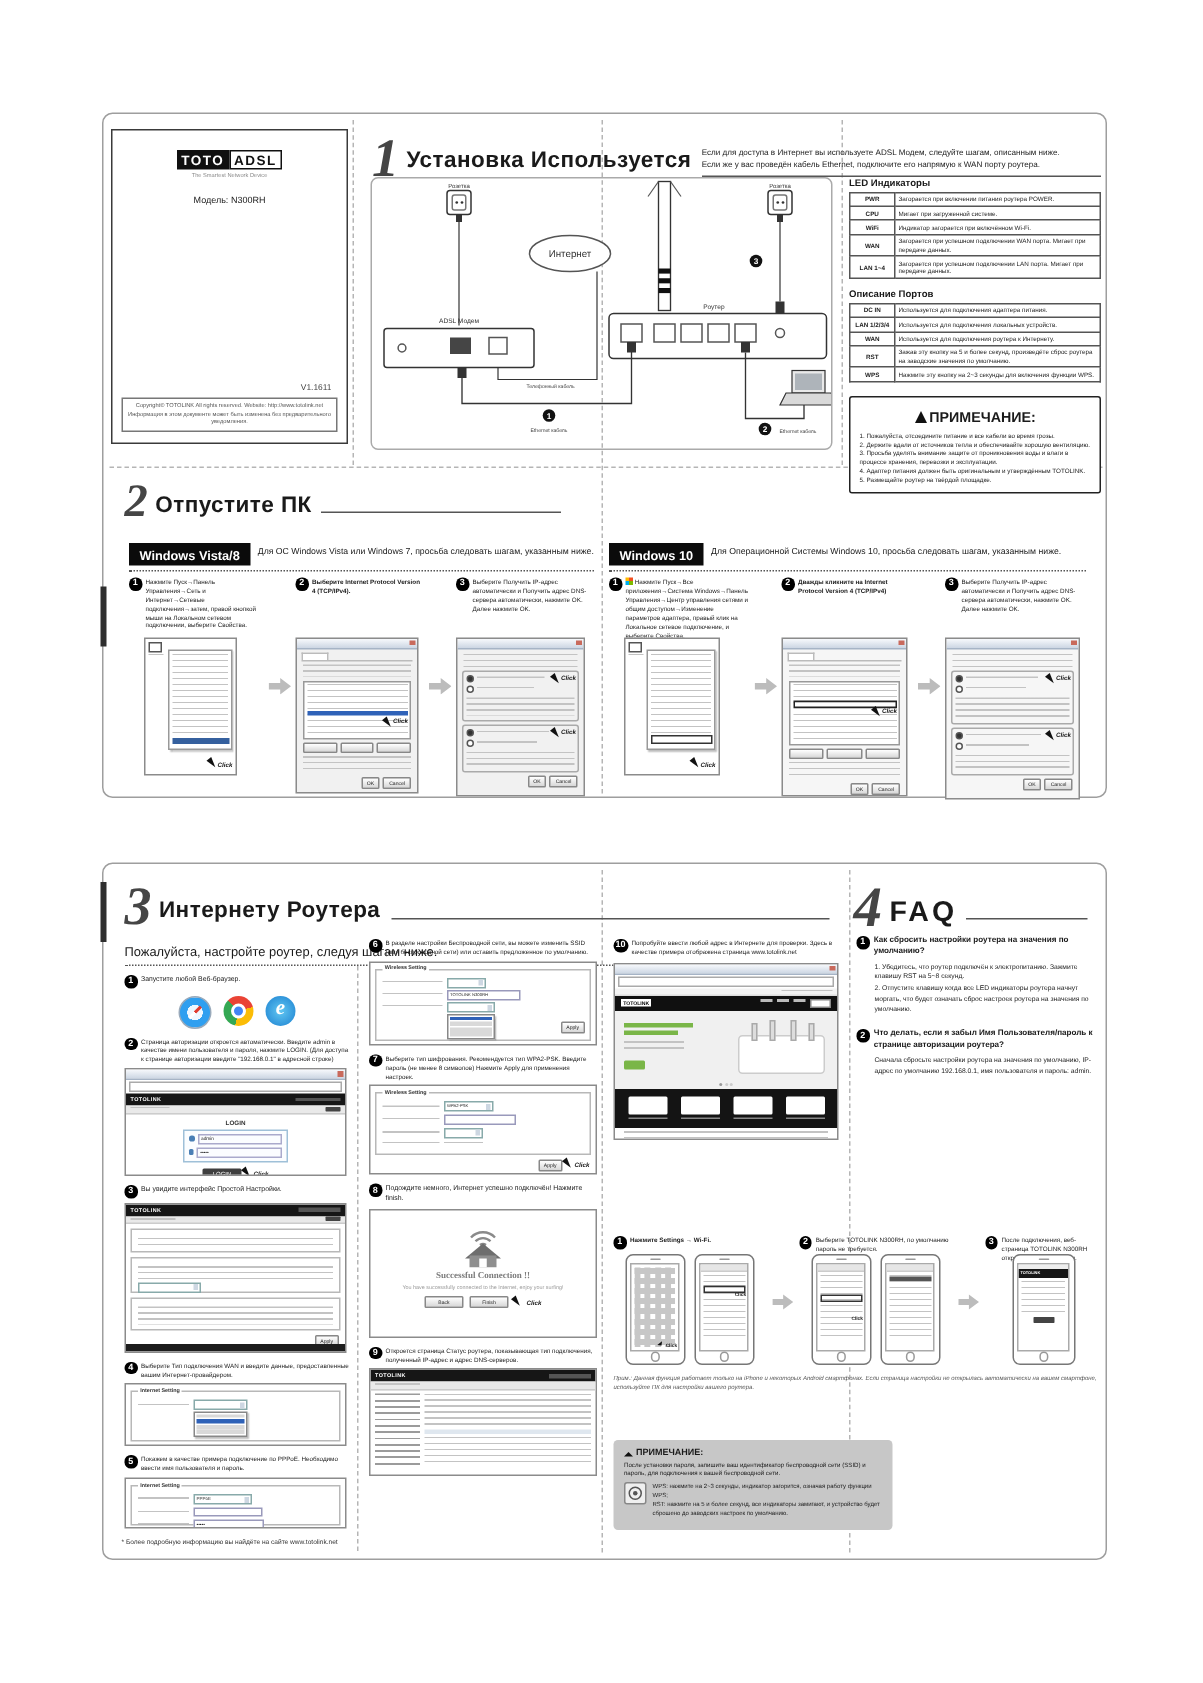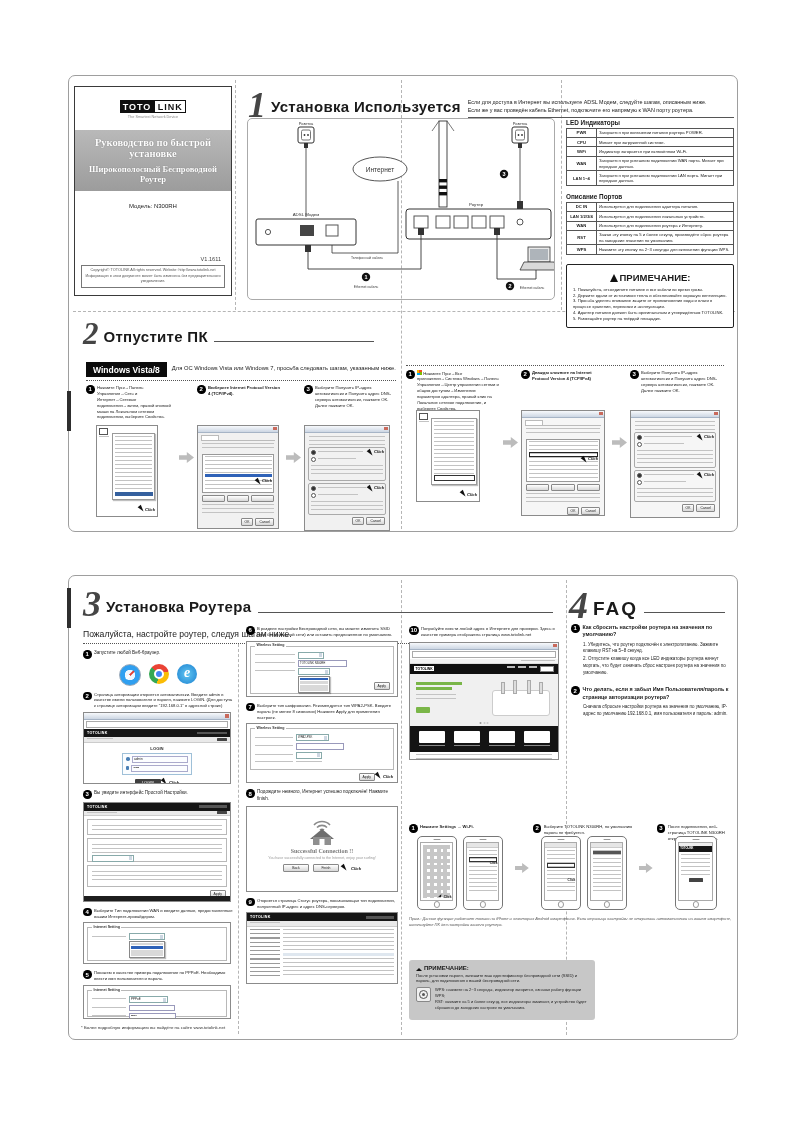--- a/index.html
+++ b/index.html
@@ -74,27 +74,23 @@
 <div class="sheet" style="left:68px;top:75px;width:670px;height:457px;">
   <div class="vdash" style="left:166px;top:4px;height:230px;"></div>
   <div class="vdash" style="left:332px;top:4px;height:449px;"></div>
   <div class="vdash" style="left:492px;top:4px;height:230px;"></div>
   <div class="hdash" style="left:4px;top:235px;width:662px;"></div>
   <div class="edge-mark" style="left:-2px;top:315px;height:40px;"></div>
 
   <div class="abs" style="left:5px;top:10px;width:158px;height:210px;border:1px solid #3a3a3a;">
     <div style="display:flex;justify-content:center;margin-top:13px;">
       <span style="background:#101010;color:#fff;font-weight:bold;font-size:9px;padding:1.5px 3px;letter-spacing:1px;display:inline-flex;align-items:center;">TOTO</span>
-      <span style="border:1.6px solid #101010;color:#101010;font-weight:bold;font-size:9px;padding:0 2.5px;letter-spacing:1px;display:inline-flex;align-items:center;">LINK</span>
+      <span style="border:1.6px solid #101010;color:#101010;font-weight:bold;font-size:9px;padding:0 2.5px;letter-spacing:1px;display:inline-flex;align-items:center;">ADSL</span>
     </div>
     <div style="text-align:center;font-size:3.8px;color:#8a8a8a;margin-top:1.5px;">The Smartest Network Device</div>
-    <div style="margin-top:11px;background:linear-gradient(#b9b9b9,#9c9c9c);padding:7px 4px;text-align:center;">
-      <div style="font-family:'Liberation Serif',serif;font-weight:bold;color:#fff;font-size:10.5px;text-shadow:0 0 1px #666;">Руководство по быстрой установке</div>
-      <div style="font-family:'Liberation Serif',serif;font-weight:bold;color:#fff;font-size:8.6px;margin-top:5px;text-shadow:0 0 1px #666;">Широкополосный Беспроводной Роутер</div>
-    </div>
     <div style="text-align:center;font-size:6px;margin-top:12px;color:#222;">Модель: N300RH</div>
     <div class="abs" style="right:10px;bottom:33px;font-size:5.6px;color:#444;">V1.1611</div>
     <div class="abs" style="left:6px;right:6px;bottom:7px;border:.7px solid #777;padding:2px 2px;text-align:center;">
       <div style="font-size:3.8px;color:#555;line-height:1.5;">Copyright© TOTOLINK All rights reserved. Website: http://www.totolink.net</div>
       <div style="font-size:3.8px;color:#555;line-height:1.5;">Информация в этом документе может быть изменена без предварительного уведомления.</div>
     </div>
   </div>
 
   <div class="abs" style="left:179px;top:13px;width:486px;display:flex;align-items:flex-start;">
     <div class="bignum">1</div>
@@ -350,20 +346,24 @@
           <div style="display:flex;justify-content:flex-end;gap:2px;margin:2px 4px;">
               <span class="mbtn">OK</span>
               <span class="mbtn">Cancel</span>
             </div>
         </div>
       </div>
     </div>
   </div>
 
   <div class="abs" style="left:337px;top:286px;width:318px;">
+    <div style="display:flex;gap:5px;align-items:flex-start;">
+      <div class="os-badge">Windows 10</div>
+      <div style="font-size:5.8px;line-height:1.5;padding-top:2px;">Для Операционной Системы Windows 10, просьба следовать шагам, указанным ниже.</div>
+    </div>
     <div class="dotline" style="margin-top:3px;"></div>
     <div style="display:flex;gap:3px;margin-top:4px;align-items:flex-start;">
       <div style="width:94px;">
         <div class="step-head">
             <div class="ncirc">1</div>
             <div class="t4" style="height:40px;"><span class="winlogo"></span> <span>Нажмите Пуск→Все приложения→Система Windows→Панель Управления→Центр управления сетями и общим доступом→Изменение параметров адаптера, правый клик на Локальное сетевое подключение, и выберите Свойства.</span></div>
           </div>
         <div class="shot" style="width:64px;height:92px;margin-left:10px;">
           <div class="abs" style="left:2px;top:2px;width:10px;height:8px;">
               <div style="width:7px;height:5px;border:.7px solid #555;"></div>
@@ -461,21 +461,21 @@
 </div>
 
 <div class="sheet" style="left:68px;top:575px;width:670px;height:465px;">
   <div class="vdash" style="left:169px;top:68px;height:390px;"></div>
   <div class="vdash" style="left:332px;top:4px;height:455px;"></div>
   <div class="vdash" style="left:497px;top:4px;height:455px;"></div>
   <div class="edge-mark" style="left:-2px;top:12px;height:40px;"></div>
 
   <div class="abs" style="left:14px;top:12px;width:470px;display:flex;align-items:flex-start;">
     <div class="bignum">3</div>
-    <div class="sec-title" style="margin-top:10px;white-space:nowrap;">Установка Роутера</div>
+    <div class="sec-title" style="margin-top:10px;white-space:nowrap;">Интернету Роутера</div>
     <div class="rule" style="flex:1;margin-top:24px;margin-left:7px;"></div>
   </div>
 
   <div class="abs" style="left:500px;top:12px;width:156px;display:flex;align-items:flex-start;">
     <div class="bignum" style="font-size:38px;">4</div>
     <div class="sec-title" style="margin-top:10px;font-size:19px;letter-spacing:2px;white-space:nowrap;">FAQ</div>
     <div class="rule" style="flex:1;margin-top:24px;margin-left:6px;"></div>
   </div>
 
   <div class="abs" style="left:14px;top:53px;font-size:8.6px;">Пожалуйста, настройте роутер, следуя шагам ниже.</div>

